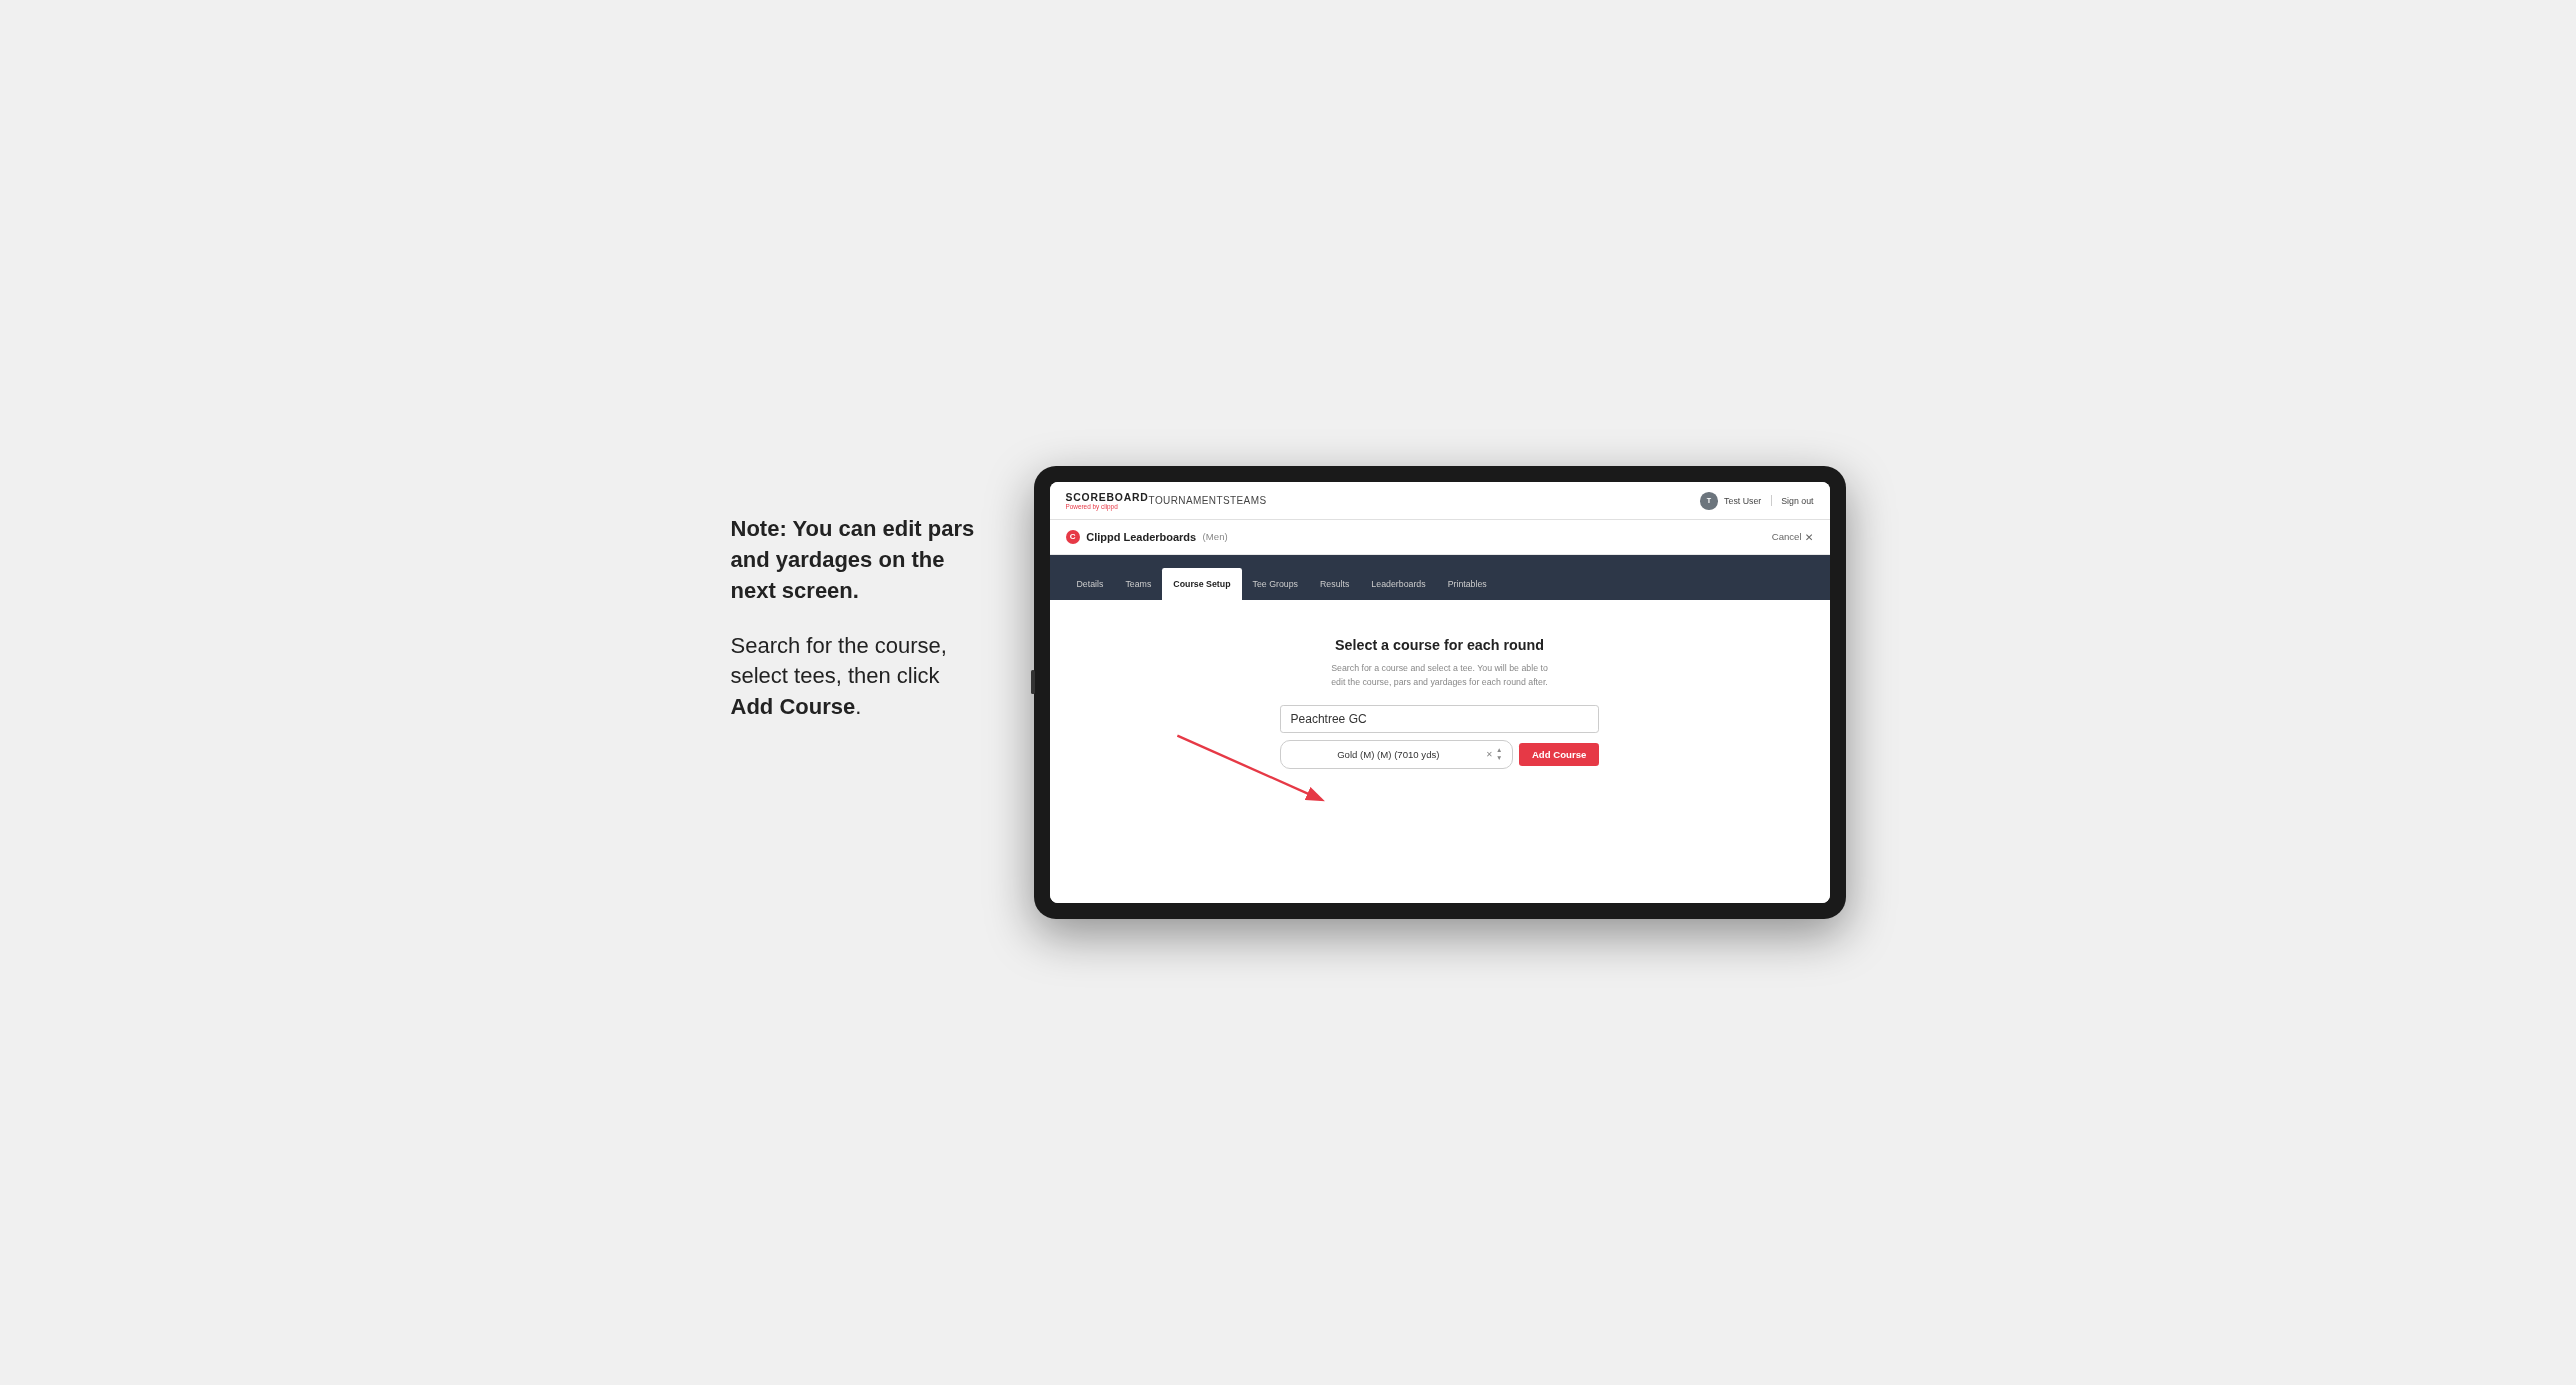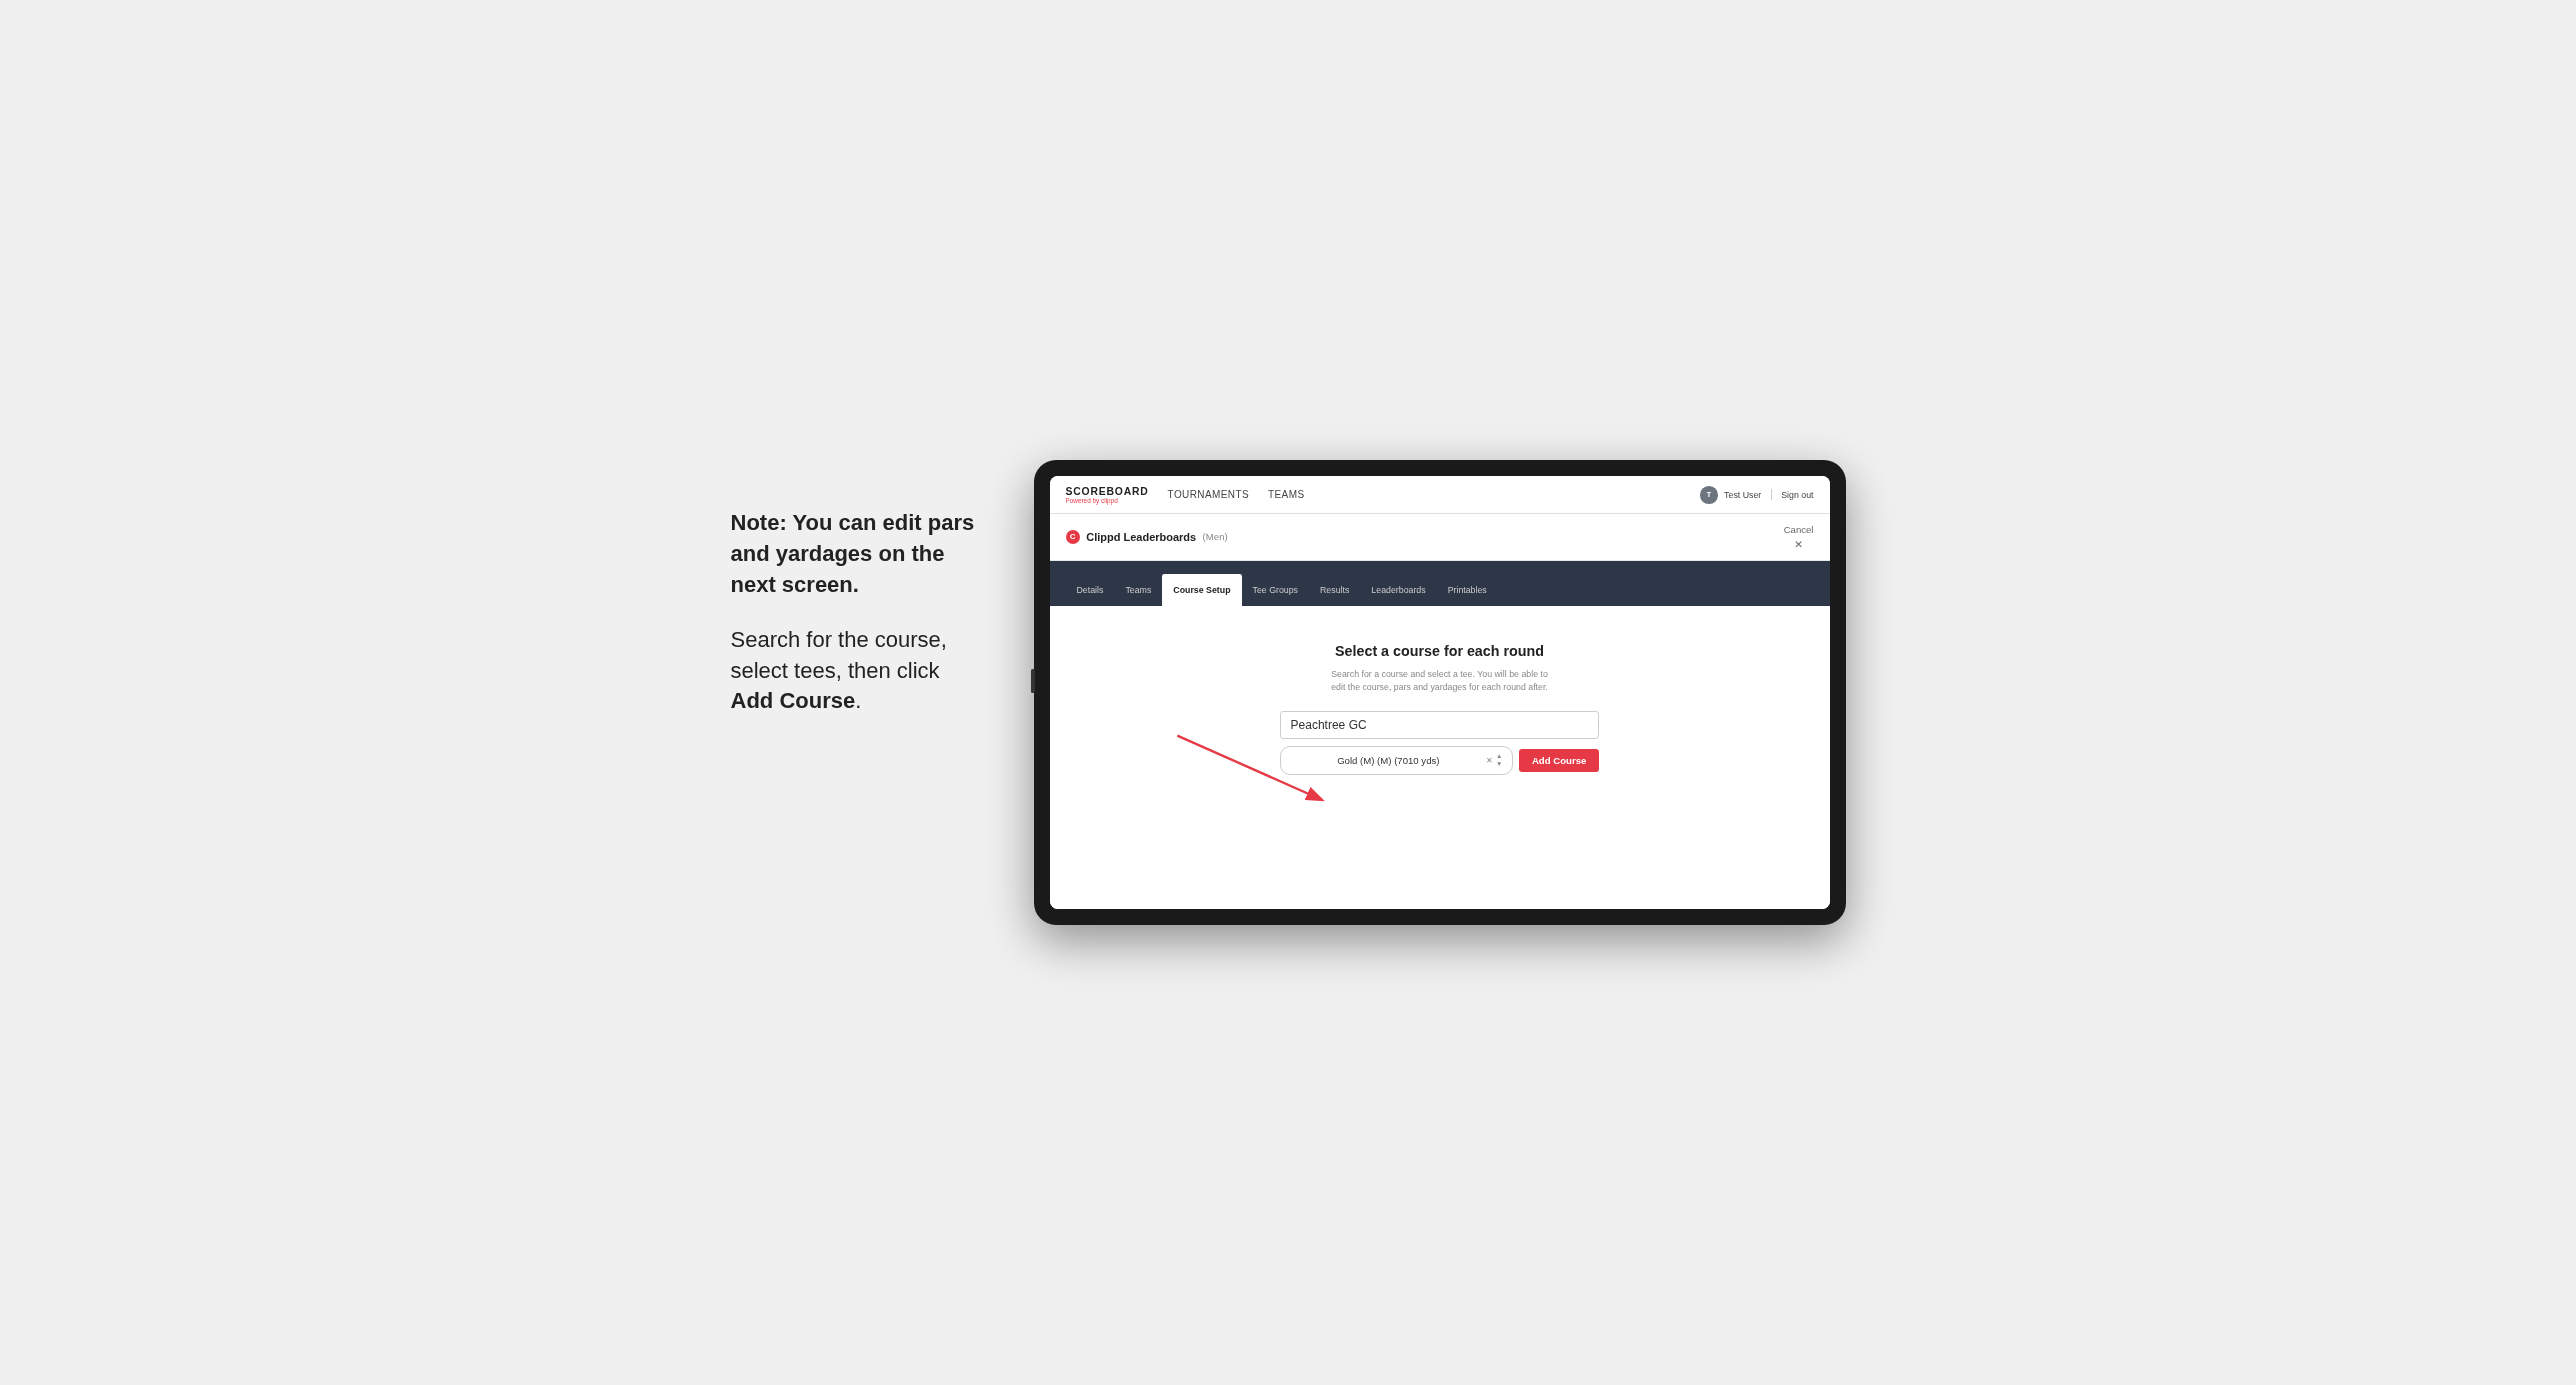--- a/index.html
+++ b/index.html
@@ -63,21 +63,20 @@
       display: flex;
       align-items: center;
       justify-content: space-between;
       padding: 8px 16px;
       height: 38px;
     }
 
     .top-nav-left {
       display: flex;
       align-items: center;
-      gap: 19px;
     }
 
     .logo-area {
       display: flex;
       flex-direction: column;
     }
 
     .logo-text {
       font-size: 10.4px;
       font-weight: 800;
@@ -161,21 +160,20 @@
       font-weight: 400;
     }
 
     .cancel-btn {
       font-size: 9.6px;
       color: #666;
       cursor: pointer;
       display: flex;
       align-items: center;
       gap: 3.2px;
-      flex-direction: column;
     }
 
     
     .tab-bar {
       background: #2d3748;
       display: flex;
       align-items: flex-end;
       padding: 0 16px;
       height: 45px;
     }

